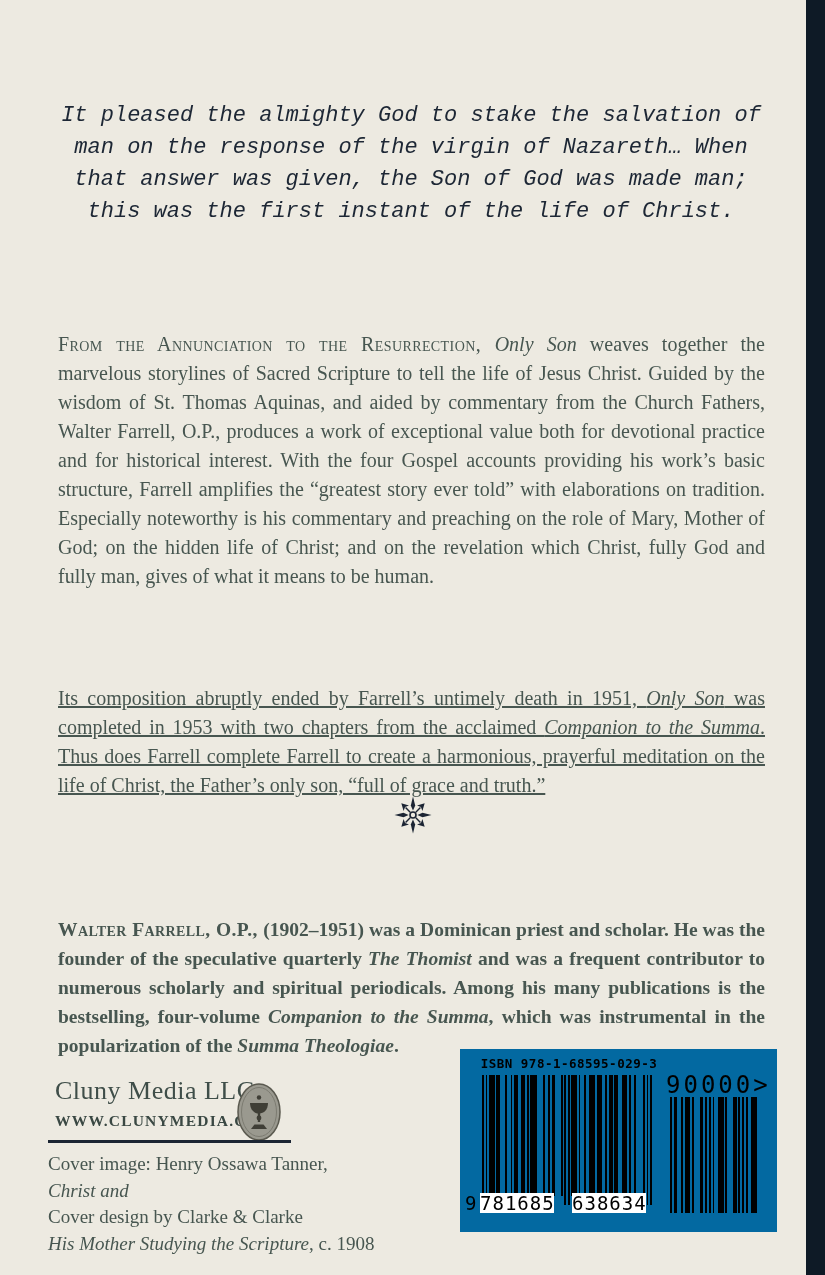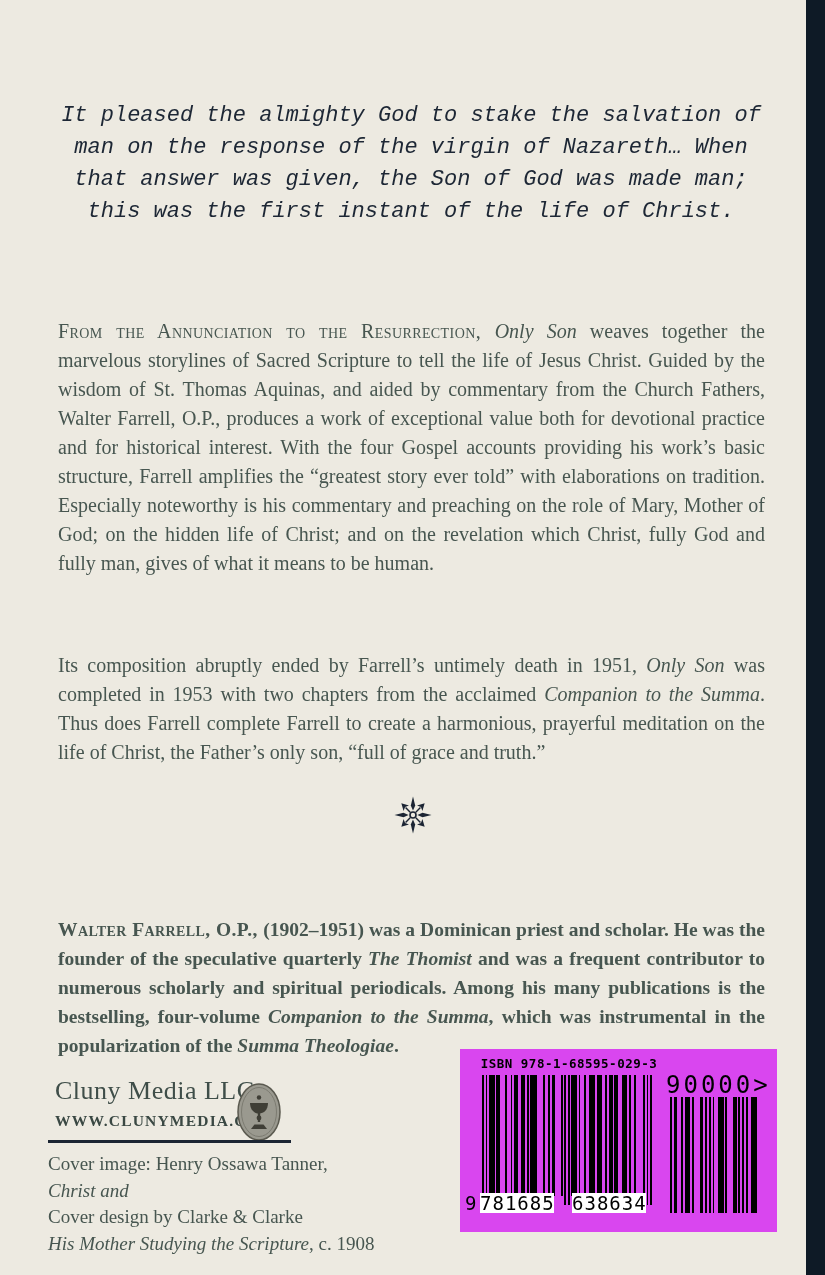--- a/index.html
+++ b/index.html
@@ -28,22 +28,22 @@
     font-size:19px;font-weight:bold;letter-spacing:1.4px;
     color:#1D2735;
   }
   
   .synopsis-p{
     position:absolute;left:58px;width:707px;
     text-align:justify;
     font-size:20px;line-height:29px;
     color:#475650;
   }
-  .p1{top:297px;}
-  .p2{top:631px;}
+  .p1{top:310px;}
+  .p2{top:664px;text-decoration:underline;}
   .seg-italic{font-style:italic;}
   .seg-smallcaps{font-variant:small-caps;letter-spacing:0.4px;}
   
   .ornament{
     position:absolute;top:795px;left:393px;width:40px;height:40px;
   }
   .ornament svg{display:block;width:40px;height:40px;}
   .ornament .ink{fill:#1B2433;}
   .ornament .ring{fill:none;stroke:#1B2433;stroke-width:1.6px;}
   
@@ -72,21 +72,21 @@
     background:#1B2533;
   }
   .credits{
     position:absolute;top:1151px;left:48px;width:330px;
     font-size:19px;line-height:26.5px;
     color:#475650;
   }
   
   .barcode-box{
     position:absolute;top:1049px;left:460px;width:317px;height:183px;
-    background:#d946ef;
+    background:#0369a1;
   }
   .isbn-label{
     position:absolute;top:7px;left:14px;width:190px;
     text-align:center;white-space:nowrap;
     font-family:"DejaVu Sans Mono","Liberation Mono",monospace;
     font-size:12.5px;font-weight:bold;letter-spacing:0.5px;color:#000;
   }
   .main-barcode{position:absolute;top:26px;left:22px;}
   .barcode-digit{
     position:absolute;top:144px;

